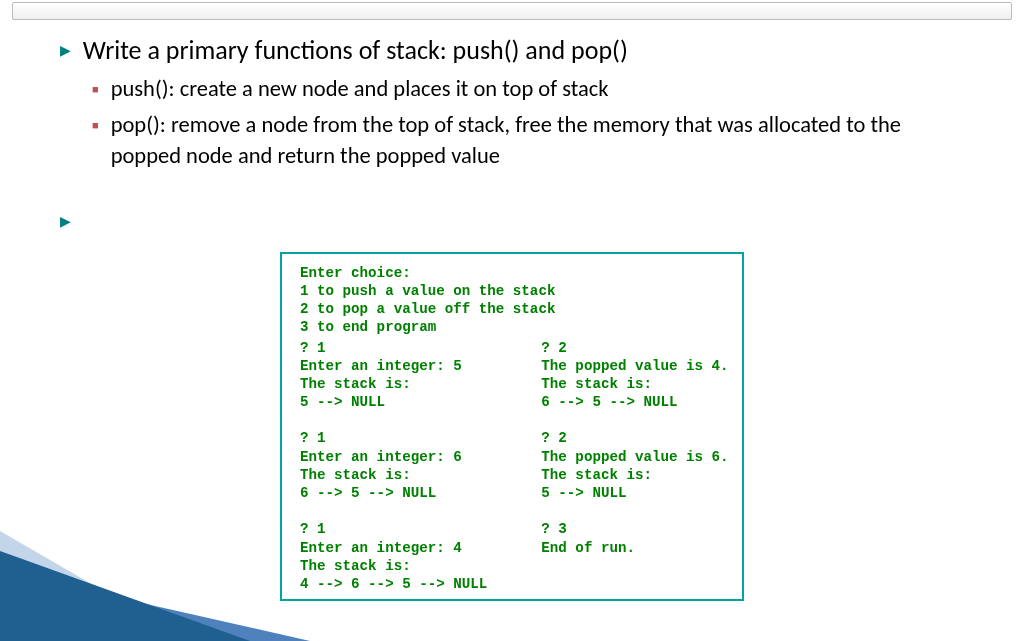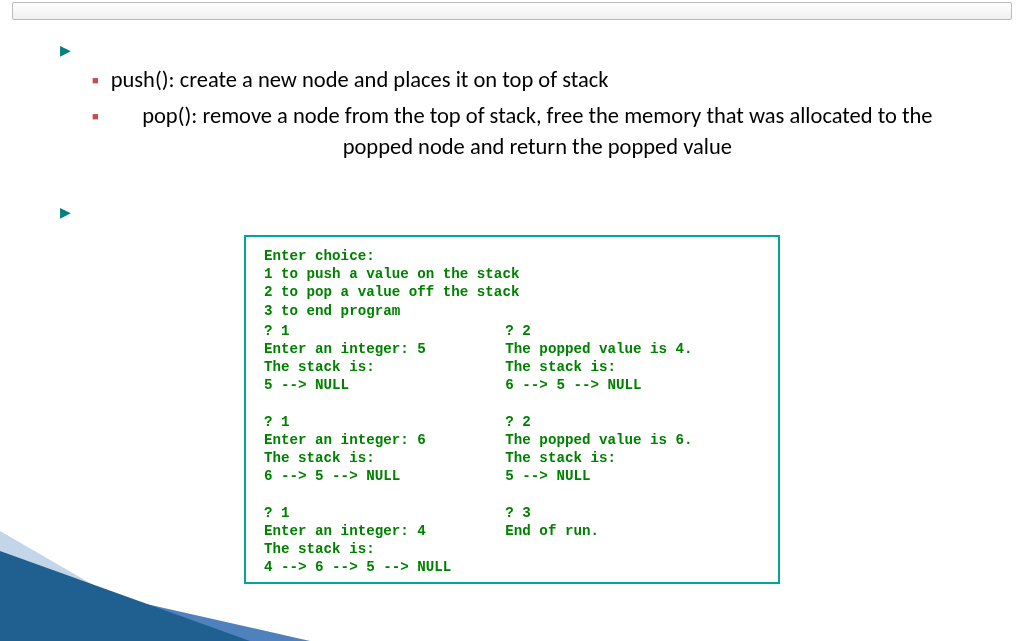--- a/index.html
+++ b/index.html
@@ -3,38 +3,39 @@
   <meta charset="utf-8">
   <style>
     * { margin: 0; padding: 0; box-sizing: border-box; }
     body { width: 1024px; height: 641px; background: #fff; font-family: Calibri, Arial, sans-serif; position: relative; overflow: hidden; }
     .top-bar { height: 18px; border: 1px solid #bbb; border-radius: 2px; margin: 2px 12px 0 12px; background: linear-gradient(#fefefe, #f0f0f0); }
     .content { padding: 14px 60px 0 60px; }
     .bullet-row { display: flex; align-items: flex-start; margin-bottom: 6px; }
     .arrow-bullet { color: #008080; font-size: 14px; margin-right: 12px; margin-top: 8px; flex-shrink: 0; }
     .square-bullet { color: #c0504d; font-size: 11px; margin-right: 12px; margin-top: 9px; flex-shrink: 0; }
     .lvl1-text { font-size: 26px; color: #000; line-height: 1.3; }
-    .lvl2-text { font-size: 22.5px; color: #000; line-height: 1.35; text-align: center; }
+    .lvl2-text { font-size: 22.5px; color: #000; line-height: 1.35; }
     .lvl2 { margin-left: 32px; }
     .spacer { height: 28px; }
-    .code-box { border: 2px solid #00a2a2; margin: 14px auto 0 auto; width: 536px; padding: 10px 12px 6px 18px; font-family: "Courier New", monospace; font-weight: bold; color: #008000; font-size: 14.2px; line-height: 1.28; }
+    .code-box { border: 2px solid #00a2a2; margin: 22px auto 0 auto; width: 464px; padding: 10px 12px 6px 18px; font-family: "Courier New", monospace; font-weight: bold; color: #008000; font-size: 14.2px; line-height: 1.28; }
     .cols { display: flex; gap: 54px; margin-top: 2px; }
     .col { white-space: pre; }
     .triangle { position: absolute; left: 0; bottom: 0; width: 0; height: 0; border-left: 0 solid transparent; border-right: 250px solid transparent; border-bottom: 90px solid #1f6091; }
     .triangle2 { position: absolute; left: 0; bottom: 0; width: 0; height: 0; border-left: 0 solid transparent; border-right: 310px solid transparent; border-bottom: 70px solid #4f81bd; }
     .triangle3 { position: absolute; left: 0; bottom: 0; width: 0; height: 0; border-left: 0 solid transparent; border-right: 190px solid transparent; border-bottom: 110px solid #a8c3e0; opacity: 0.7; }
   </style>
 </head>
 <body>
 
 <div class="top-bar"></div>
 
 <div class="content">
   <div class="bullet-row">
     <span class="arrow-bullet">▶</span>
+    <span class="lvl1-text">Write a primary functions of stack: push() and pop()</span>
   </div>
   <div class="bullet-row lvl2">
     <span class="square-bullet">■</span>
     <span class="lvl2-text">push():  create a new node and places it on top of stack</span>
   </div>
   <div class="bullet-row lvl2">
     <span class="square-bullet">■</span>
     <span class="lvl2-text">pop(): remove a node from the top of stack, free the memory that was allocated to the popped node and return the popped value</span>
   </div>
   <div class="spacer"></div>

